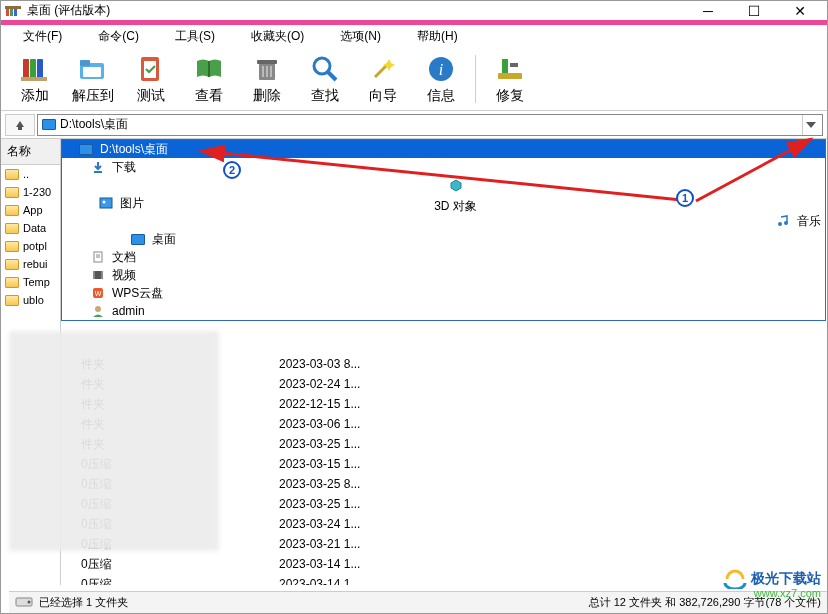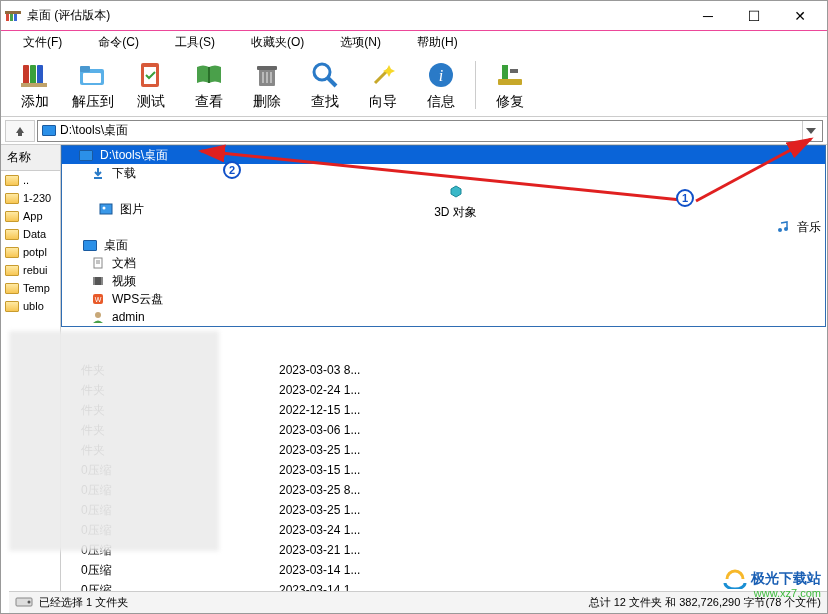--- a/index.html
+++ b/index.html
@@ -1,18 +1,18 @@
 <!DOCTYPE html>
 <html><head>
 <meta charset="utf-8">
 <style>
 * { box-sizing: border-box; margin: 0; padding: 0; }
 body { font-family: "Microsoft YaHei", "Segoe UI", sans-serif; font-size: 12px; background: #fff; width: 828px; height: 614px; overflow: hidden; position: relative; border: 1px solid #999; }
 
-.titlebar { height: 30px; display: flex; align-items: center; padding: 0 4px; border-bottom: 1px solid #ec4899; }
+.titlebar { height: 24px; display: flex; align-items: center; padding: 0 4px; border-bottom: 5px solid #ec4899; }
 .titlebar .app-icon { width: 16px; height: 16px; margin-right: 6px; }
 .titlebar .title { flex: 1; font-size: 12px; }
 .titlebar .win-btns { display: flex; gap: 0; }
 .titlebar .win-btn { width: 46px; height: 28px; display: flex; align-items: center; justify-content: center; font-size: 14px; cursor: pointer; }
 
 .menubar { height: 22px; display: flex; align-items: flex-end; padding: 0 14px; gap: 20px; }
 .menubar .mitem { padding: 2px 8px; cursor: pointer; }
 
 .toolbar { height: 64px; display: flex; align-items: center; padding: 2px 6px; border-bottom: 1px solid #ccc; gap: 2px; }
 .toolbar .tbtn { display: flex; flex-direction: column; align-items: center; justify-content: center; width: 56px; height: 58px; cursor: pointer; border-radius: 3px; }
@@ -274,21 +274,21 @@
         <div class="ditem" style="padding-left: 39px; justify-content: flex-end;">
           <span class="dico">
             <svg width="14" height="14">
               <path d="M5 3 L11 2 L11 9" stroke="#2a7ac7" stroke-width="1.5" fill="none"></path>
               <circle cx="4" cy="10" r="2" fill="#2a7ac7"></circle>
               <circle cx="10" cy="9" r="2" fill="#2a7ac7"></circle>
             </svg>
           </span>
           <span>音乐</span>
         </div>
-        <div class="ditem" style="padding-left: 20px;">
+        <div class="ditem" style="padding-left: 28px; margin-left: 40px;">
           <span class="dico">
             <span class="monitor-ico"></span>
           </span>
           <span>桌面</span>
         </div>
         <div class="ditem" style="padding-left: 28px;">
           <span class="dico">
             <svg width="14" height="14">
               <rect x="3" y="2" width="8" height="10" fill="#fff" stroke="#888"></rect>
               <line x1="5" y1="5" x2="9" y2="5" stroke="#888"></line>

